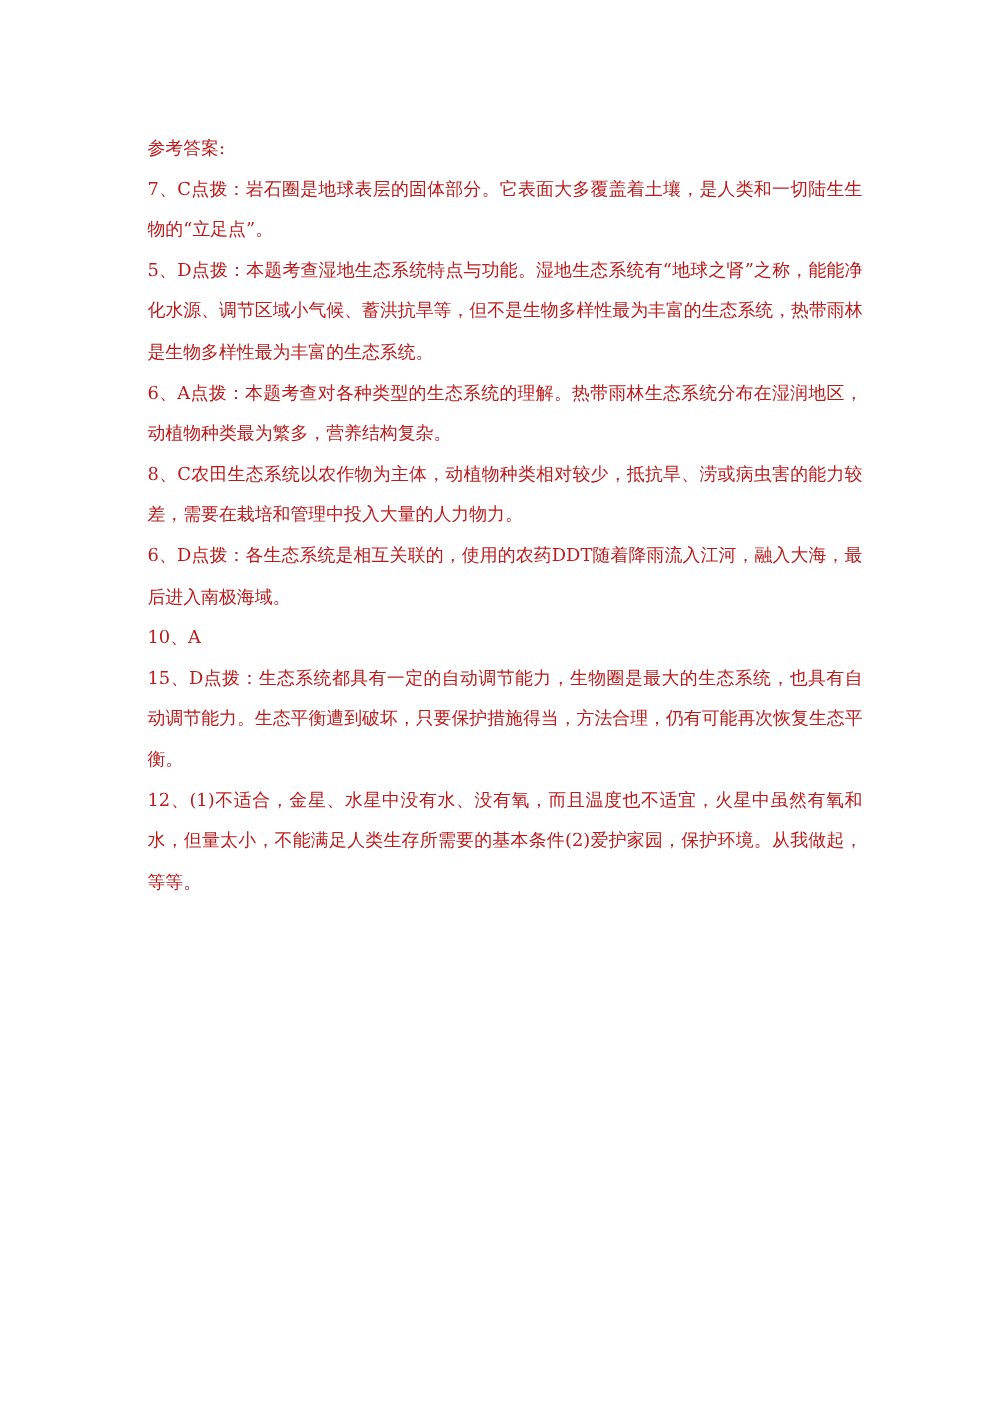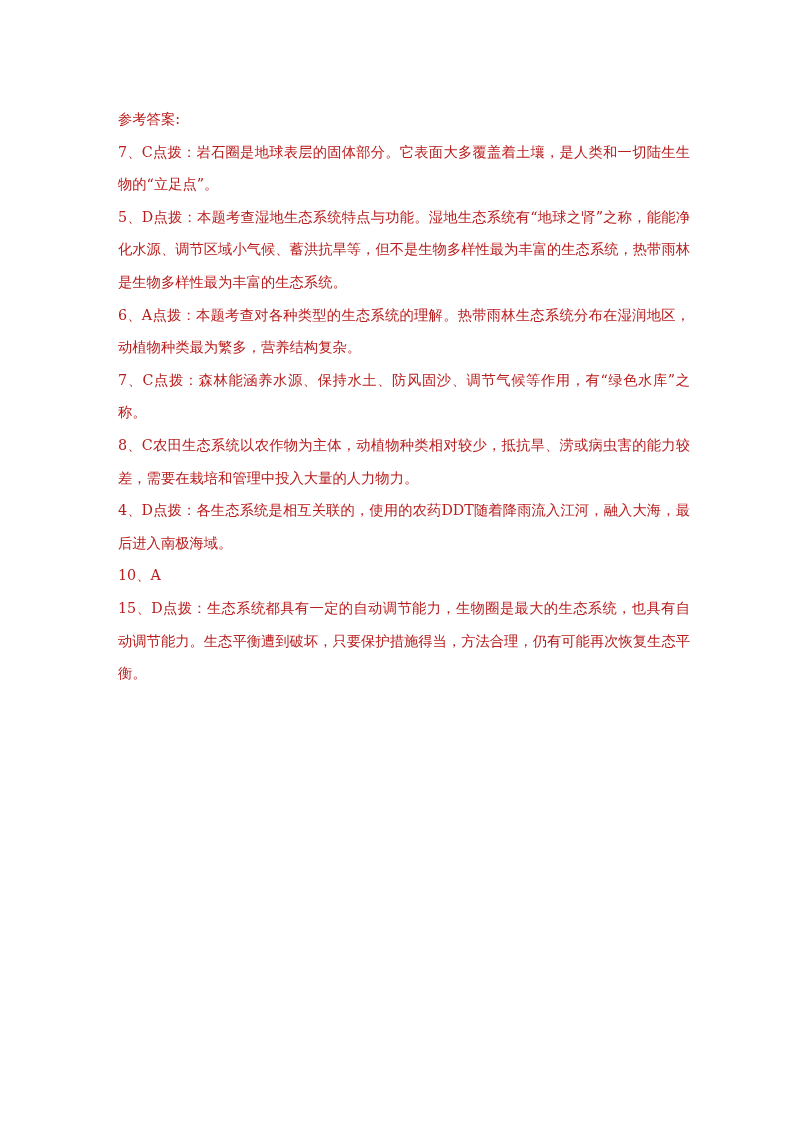--- a/index.html
+++ b/index.html
@@ -18,18 +18,18 @@
     .answer { margin: 0; text-align: justify; text-align-last: left; }
   </style>
 </head>
 <body>
 
 <div class="page">
   <p class="heading">参考答案:</p>
   <p class="answer">7、C点拨：岩石圈是地球表层的固体部分。它表面大多覆盖着土壤，是人类和一切陆生生物的“立足点”。</p>
   <p class="answer">5、D点拨：本题考查湿地生态系统特点与功能。湿地生态系统有“地球之肾”之称，能能净化水源、调节区域小气候、蓄洪抗旱等，但不是生物多样性最为丰富的生态系统，热带雨林是生物多样性最为丰富的生态系统。</p>
   <p class="answer">6、A点拨：本题考查对各种类型的生态系统的理解。热带雨林生态系统分布在湿润地区，动植物种类最为繁多，营养结构复杂。</p>
-  <p class="answer">7、C点拨：森林能涵养水源、保持水土、防风固沙、调节气候等作用，有“绿色水库”之称。</p>
   <p class="answer">8、C农田生态系统以农作物为主体，动植物种类相对较少，抵抗旱、涝或病虫害的能力较差，需要在栽培和管理中投入大量的人力物力。</p>
-  <p class="answer">4、D点拨：各生态系统是相互关联的，使用的农药DDT随着降雨流入江河，融入大海，最后进入南极海域。</p>
+  <p class="answer">6、D点拨：各生态系统是相互关联的，使用的农药DDT随着降雨流入江河，融入大海，最后进入南极海域。</p>
   <p class="answer">10、A</p>
   <p class="answer">15、D点拨：生态系统都具有一定的自动调节能力，生物圈是最大的生态系统，也具有自动调节能力。生态平衡遭到破坏，只要保护措施得当，方法合理，仍有可能再次恢复生态平衡。</p>
+  <p class="answer">12、(1)不适合，金星、水星中没有水、没有氧，而且温度也不适宜，火星中虽然有氧和水，但量太小，不能满足人类生存所需要的基本条件(2)爱护家园，保护环境。从我做起，等等。</p>
 </div>
 
 </body></html>

